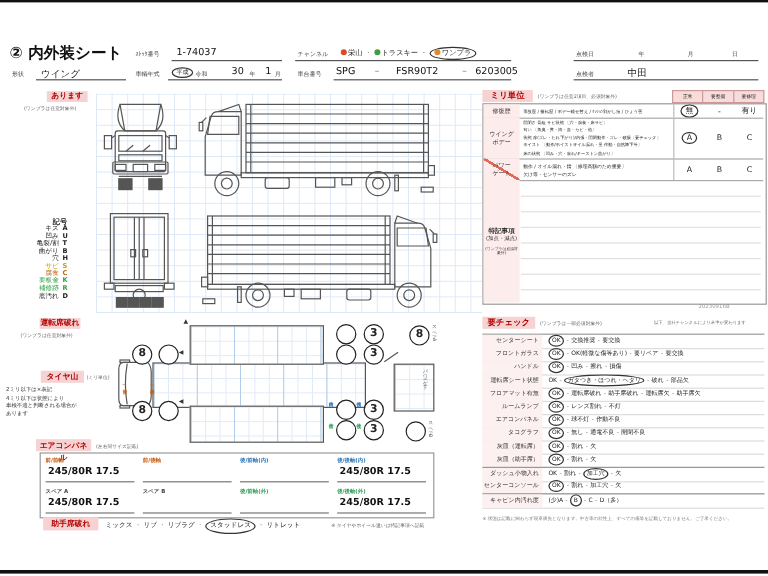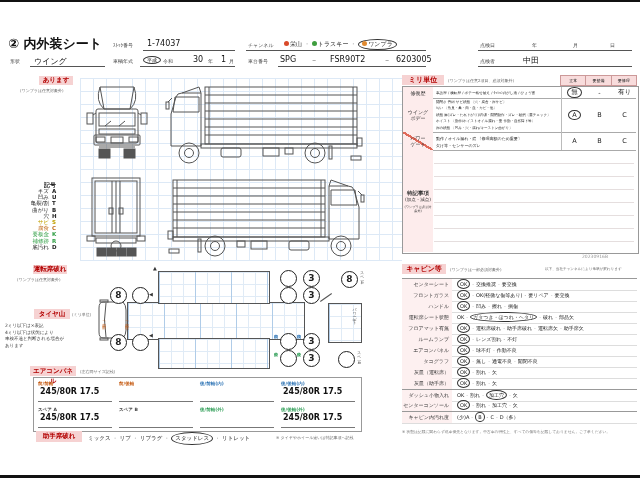--- a/index.html
+++ b/index.html
@@ -428,21 +428,21 @@
           <div style="position: absolute; left: 0px; width: 200px; border-bottom: 1px solid rgb(229, 222, 222); top: 39px;"></div>
           <div style="position: absolute; left: 0px; width: 200px; border-bottom: 1px solid rgb(229, 222, 222); top: 52px;"></div>
           <div style="position: absolute; left: 0px; width: 200px; border-bottom: 1px solid rgb(229, 222, 222); top: 65px;"></div>
           <div style="position: absolute; left: 0px; width: 200px; border-bottom: 1px solid rgb(229, 222, 222); top: 78px;"></div>
           <div style="position: absolute; left: 0px; width: 200px; border-bottom: 1px solid rgb(229, 222, 222); top: 91px;"></div>
         </div>
     </div>
   </div>
   <div class="abs" style="left:582px;top:254px;font-size:4.5px;color:#999;">20230916B</div>
 
-  <div class="abs plabel" style="left:402px;top:264px;width:44px;height:10px;font-size:7px;line-height:10px;">キャビン等</div>
+  <div class="abs plabel" style="left:402px;top:264px;width:44px;height:10px;font-size:7px;line-height:10px;">要チェック</div>
   <div class="abs tiny" style="left:450px;top:267px;">(ワンプラは一部必須対象外)</div>
   <div class="abs" style="left:545px;top:267px;font-size:3.6px;color:#666;">以下、当社チャンネルにより基準が変わります</div>
   <div class="abs" id="cabin-rows" style="left:402px;top:278px;width:235px;height:144px;border-top:1px solid #999;">
       <div class="cab-row" style="top: 0px;">
         <div class="cab-label">センターシート</div>
         <div class="cab-opts"><span class="ell">OK</span><span class="sep">-</span><span>交換推奨</span><span class="sep">-</span><span>要交換</span></div>
       </div>
       <div class="cab-row" style="top: 11px;">
         <div class="cab-label">フロントガラス</div>
         <div class="cab-opts"><span class="ell">OK</span><span class="sep">-</span><span>OK(軽微な傷等あり)</span><span class="sep">-</span><span>要リペア</span><span class="sep">-</span><span>要交換</span></div>

